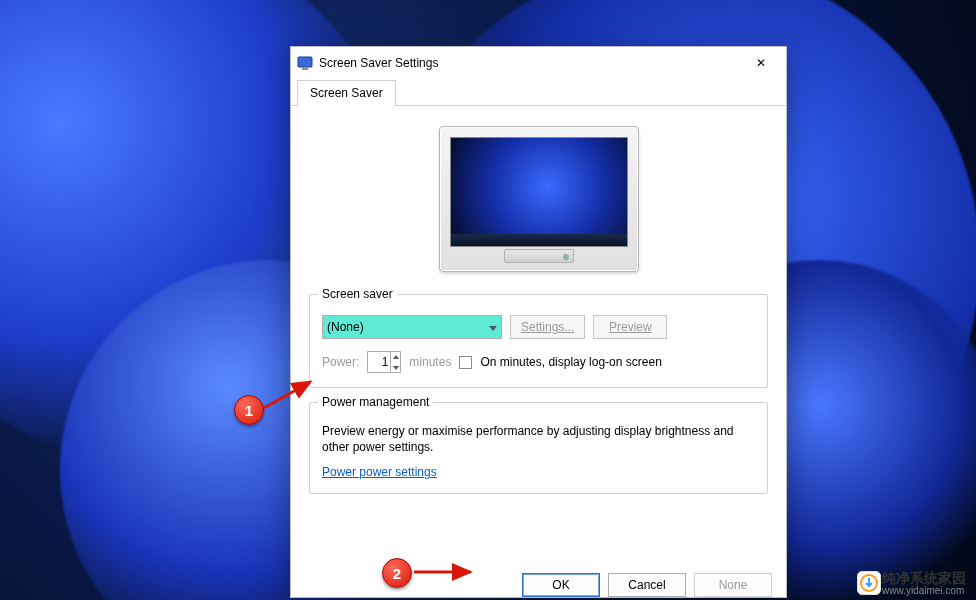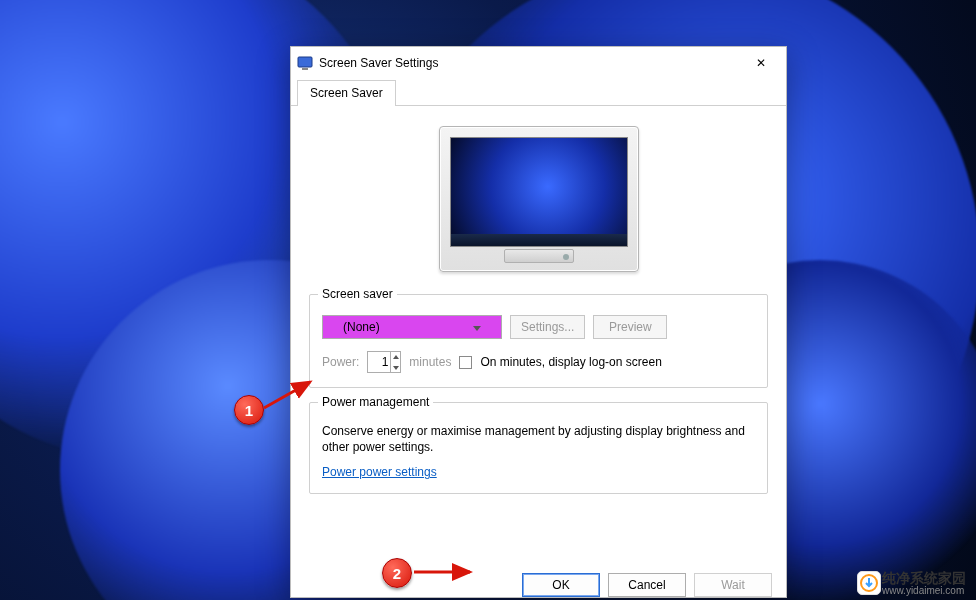--- a/index.html
+++ b/index.html
@@ -37,25 +37,25 @@
   .screen { width:100%; height:110px; background: radial-gradient(circle at 55% 45%, #3a6aff 0%, #142ea8 50%, #03081f 100%); border:1px solid #888; position:relative; overflow:hidden; }
   .screen::after { content:""; position:absolute; left:0; right:0; bottom:0; height:12px; background: linear-gradient(#1a2a4a,#0a142a); }
   .tray { display:flex; justify-content:center; margin-top:2px; }
   .base { width:70px; height:14px; background:linear-gradient(#e8e8e8,#cfcfcf); border:1px solid #b0b0b0; border-radius:2px; position:relative; }
   .base::after { content:""; position:absolute; right:4px; top:4px; width:6px; height:6px; border-radius:50%; background:#9aa; }
 
   .groupbox { border:1px solid #d0d0d0; border-radius:2px; margin-top:14px; position:relative; padding:20px 12px 14px; }
   .grouplabel { position:absolute; top:-8px; left:8px; background:#fff; padding:0 4px; color:#000; }
 
   .row { display:flex; align-items:center; gap:8px; }
-  .dropdown { flex:0 0 180px; height:24px; border:1px solid #adadad; background:#d946ef; display:flex; align-items:center; justify-content:space-between; padding:0 20px; cursor:default; }
+  .dropdown { flex:0 0 180px; height:24px; border:1px solid #adadad; background:#5eead4; display:flex; align-items:center; justify-content:space-between; padding:0 4px; cursor:default; }
   .dropval { color:#000; }
   .chev::before { content:""; display:inline-block; border-left:4px solid transparent; border-right:4px solid transparent; border-top:5px solid #555; }
   .btn { height:24px; min-width:74px; border:1px solid #c6c6c6; background:#fdfdfd; color:#6a6a6a; display:flex; align-items:center; justify-content:center; padding:0 10px; cursor:default; }
-  .btn.disabled { color:#9a9a9a; background:#f6f6f6; }
+  .btn.disabled { color:#9a9a9a; background:#f6f6f6;text-decoration:underline; }
   .row2 { margin-top:12px; color:#9a9a9a; }
   .wait-lbl { }
   .num { width:34px; height:22px; border:1px solid #adadad; display:flex; align-items:center; }
   .num-input { width:22px; text-align:right; border:none; outline:none; font-size:12px; color:#000; padding-right:2px; background:transparent; }
   .spin { width:12px; display:flex; flex-direction:column; }
   .sp { height:11px; border-left:1px solid #adadad; display:flex; align-items:center; justify-content:center; }
   .sp.up::before { content:""; border-left:3px solid transparent; border-right:3px solid transparent; border-bottom:4px solid #555; }
   .sp.dn::before { content:""; border-left:3px solid transparent; border-right:3px solid transparent; border-top:4px solid #555; }
   .minutes { }
   .chk { width:13px; height:13px; border:1px solid #8a8a8a; display:inline-block; }
@@ -140,30 +140,30 @@
             </div>
           </div>
           <span class="minutes">minutes</span>
           <span class="chk"></span>
           <span class="chklbl">On minutes, display log-on screen</span>
         </div>
       </div>
 
       <div class="groupbox">
         <span class="grouplabel">Power management</span>
-        <div class="pm-desc">Conserve energy or maximise management by adjusting display brightness and other power settings.</div>
+        <div class="pm-desc">Preview energy or maximise performance by adjusting display brightness and other power settings.</div>
         <span class="link">Power power settings</span>
       </div>
 
     </div>
 
     <div class="footer">
       <div class="fbtn primary">OK</div>
       <div class="fbtn">Cancel</div>
-      <div class="fbtn disabled">Wait</div>
+      <div class="fbtn disabled">None</div>
     </div>
   </div>
 
   <div class="badge" style="left:234px; top:395px;">1</div>
   <div class="arrow" style="left:260px; top:378px;">
     <svg width="60" height="40">
         <defs>
           <marker id="ah1" markerWidth="8" markerHeight="8" refX="6" refY="3" orient="auto">
             <path d="M0,0 L7,3 L0,6 Z" fill="#d8160a"></path>
           </marker>

